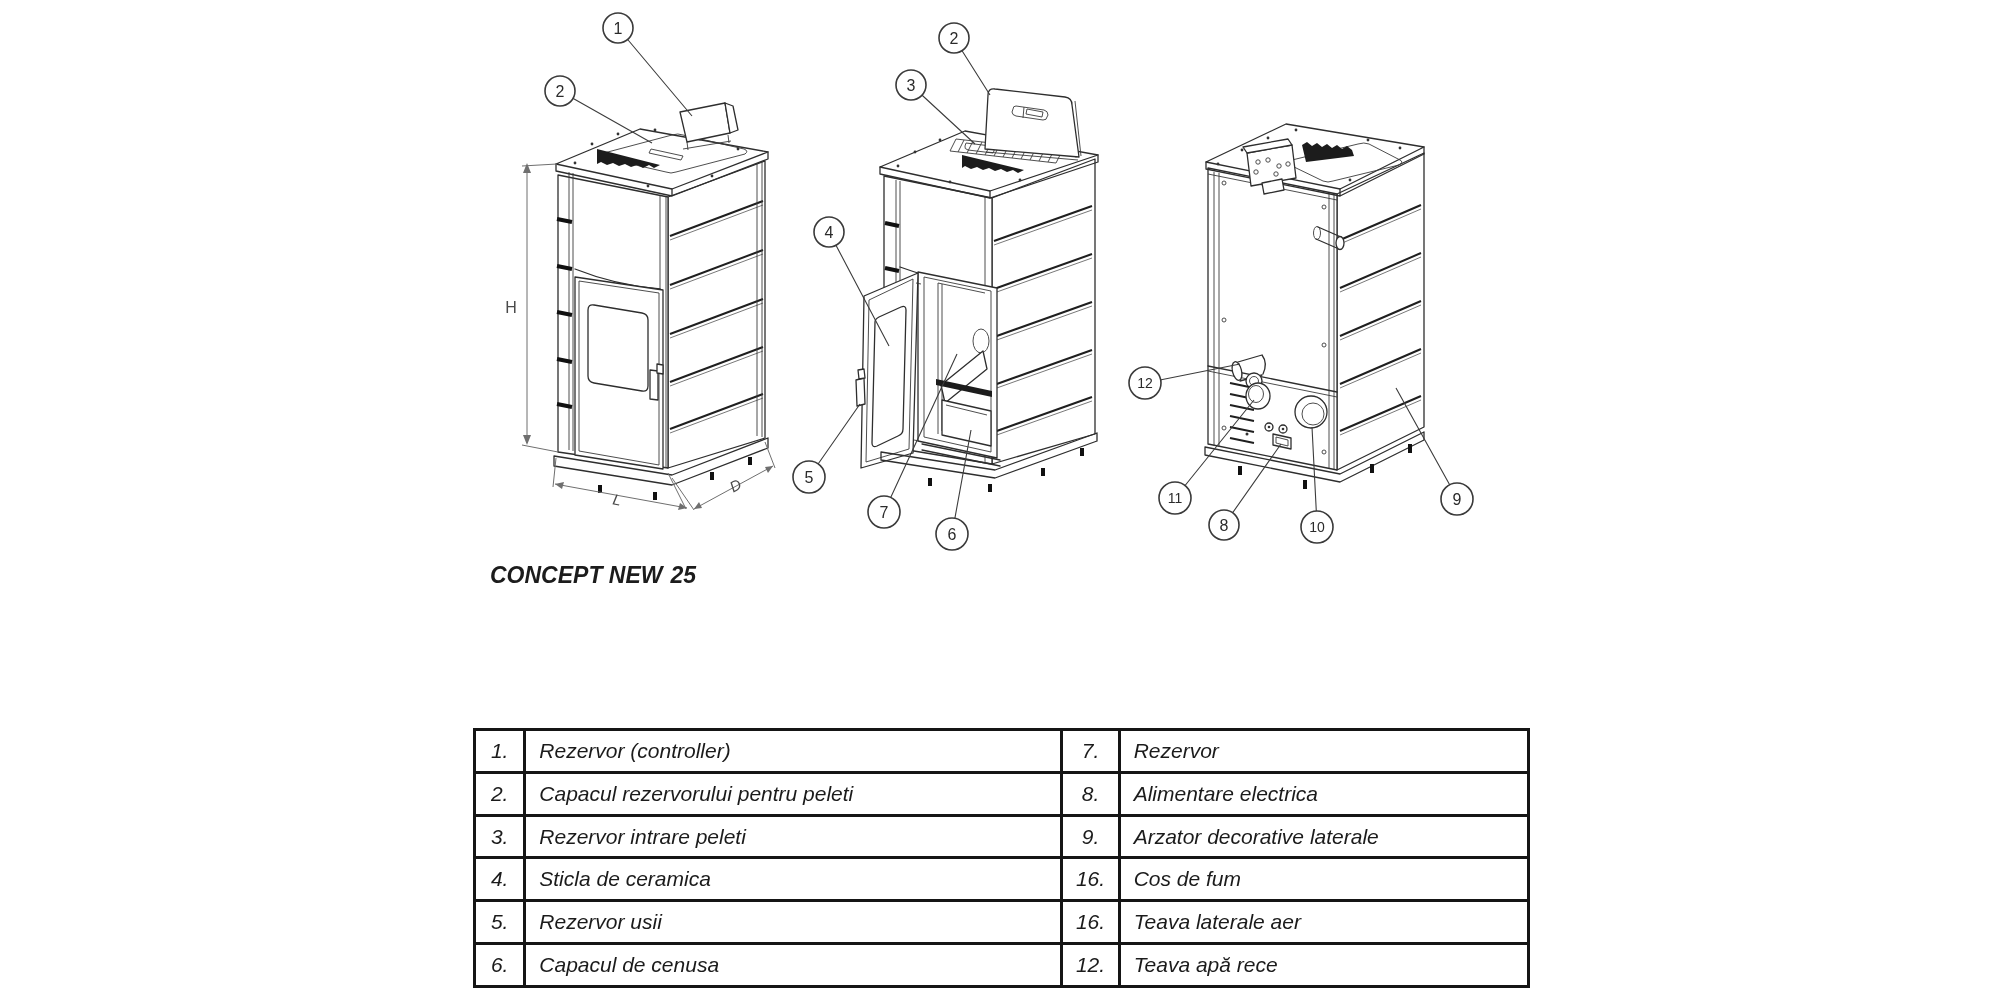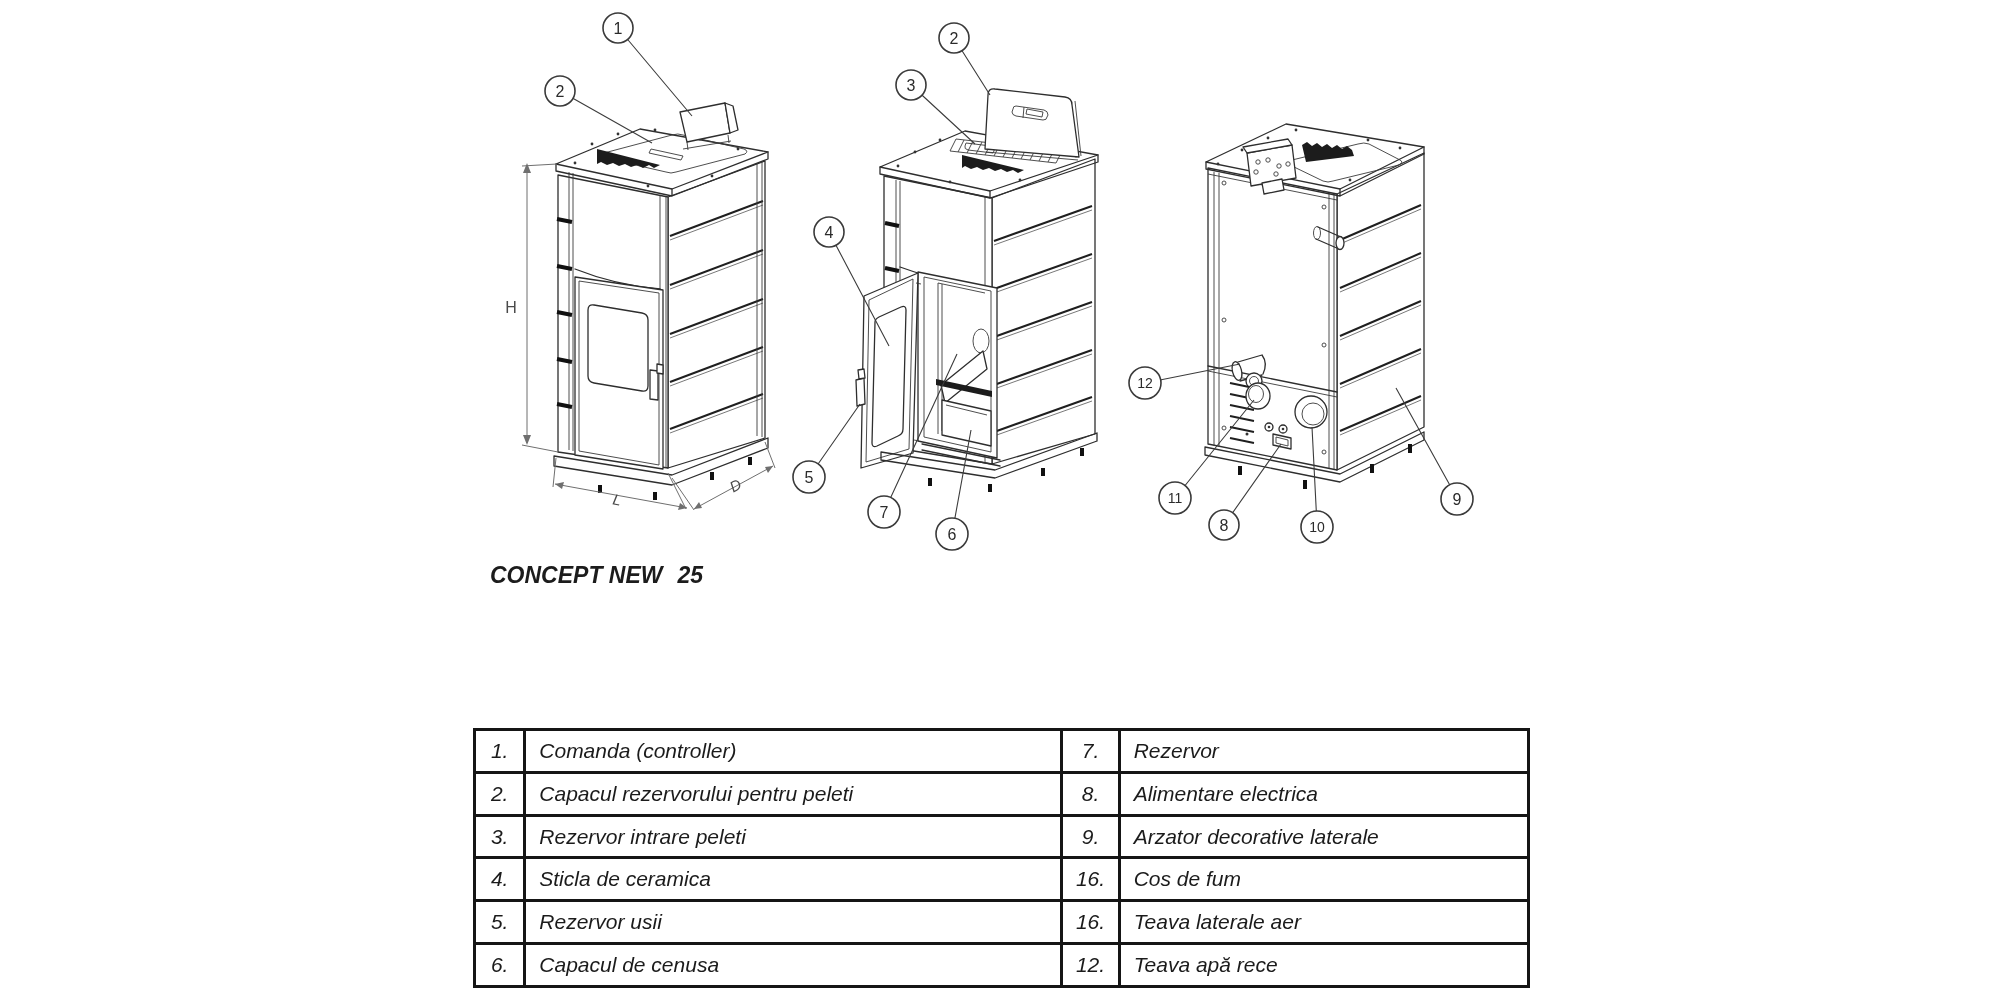--- a/index.html
+++ b/index.html
@@ -17,21 +17,21 @@
   .dim{fill:none;stroke:#6f6f6f;stroke-width:1;}
   .dimarr{fill:#6f6f6f;stroke:none;}
   .leader{fill:none;stroke:#3c3c3c;stroke-width:1.1;}
   .cout{fill:#ffffff;stroke:#3a3a3a;stroke-width:1.6;}
   .cnum{font-size:16px;fill:#2b2b2b;text-anchor:middle;}
   .cnum2{font-size:14px;fill:#2b2b2b;text-anchor:middle;}
   .dlab{font-size:16px;fill:#4a4a4a;text-anchor:middle;}
   .dlabi{font-style:italic;font-size:15px;fill:#4a4a4a;text-anchor:middle;}
   #title{position:absolute;left:490px;top:562px;font-weight:bold;font-style:italic;
          font-size:23px;color:#1c1c1c;white-space:nowrap;}
-  #title .model{margin-left:15px;}
+  #title .model{margin-left:8px;}
   #parts{position:absolute;left:473px;top:728px;width:1057px;height:260px;
          border-collapse:collapse;table-layout:fixed;}
   #parts td{border:3px solid #151515;font-style:italic;font-size:21px;color:#1b1b1b;
             vertical-align:middle;overflow:hidden;white-space:nowrap;}
   #parts td.num{text-align:center;}
   #parts td.lbl{padding-left:13px;}
   .c0{width:50px}.c1{width:534px}.c2{width:57px}.c3{width:407px}
 </style>
 </head>
 <body>
@@ -345,21 +345,21 @@
 <table id="parts">
   <colgroup>
         <col class="c0">
         <col class="c1">
         <col class="c2">
         <col class="c3">
       </colgroup>
   <tbody>
         <tr>
     <td class="num">1.</td>
-    <td class="lbl">Comanda (controller)</td>
+    <td class="lbl">Rezervor (controller)</td>
     <td class="num">7.</td>
     <td class="lbl">Rezervor</td>
   </tr>
   <tr>
     <td class="num">2.</td>
     <td class="lbl">Capacul rezervorului pentru peleti</td>
     <td class="num">8.</td>
     <td class="lbl">Alimentare electrica</td>
   </tr>
   <tr>

